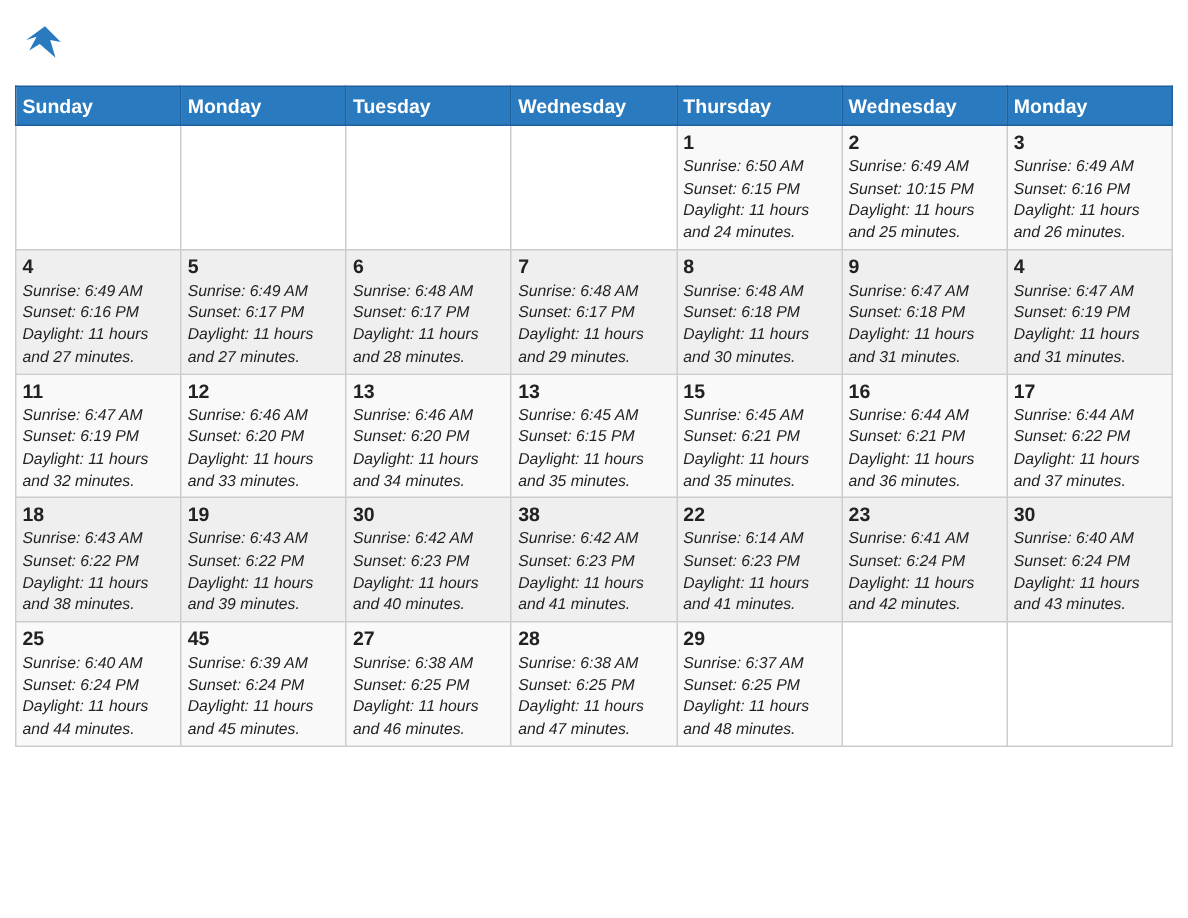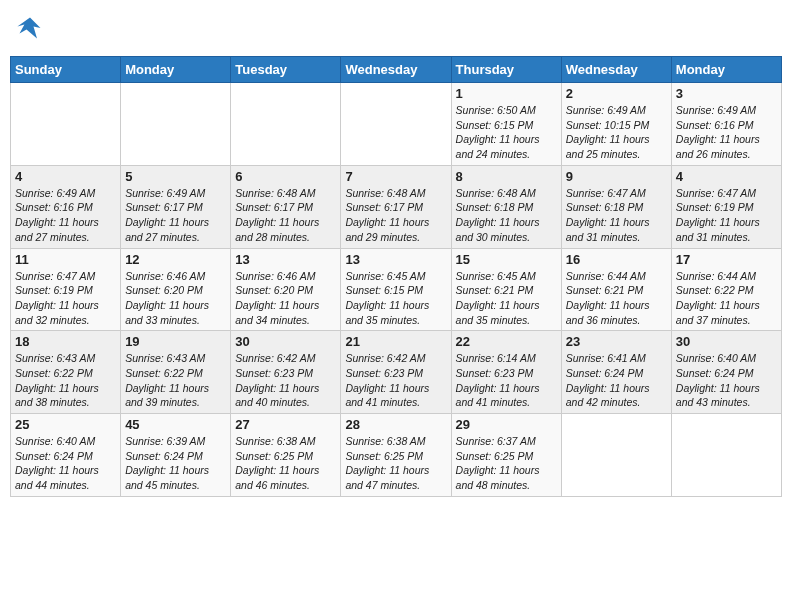--- a/index.html
+++ b/index.html
@@ -252,21 +252,21 @@
 Sunset: 6:22 PM
 Daylight: 11 hours and 39 minutes.</div>
         </td>
         <td>
           <span class="day-num">30</span>
           <div class="day-info">Sunrise: 6:42 AM
 Sunset: 6:23 PM
 Daylight: 11 hours and 40 minutes.</div>
         </td>
         <td>
-          <span class="day-num">21</span>
+          <span class="day-num">38</span>
           <div class="day-info">Sunrise: 6:42 AM
 Sunset: 6:23 PM
 Daylight: 11 hours and 41 minutes.</div>
         </td>
         <td>
           <span class="day-num">22</span>
           <div class="day-info">Sunrise: 6:14 AM
 Sunset: 6:23 PM
 Daylight: 11 hours and 41 minutes.</div>
         </td>

